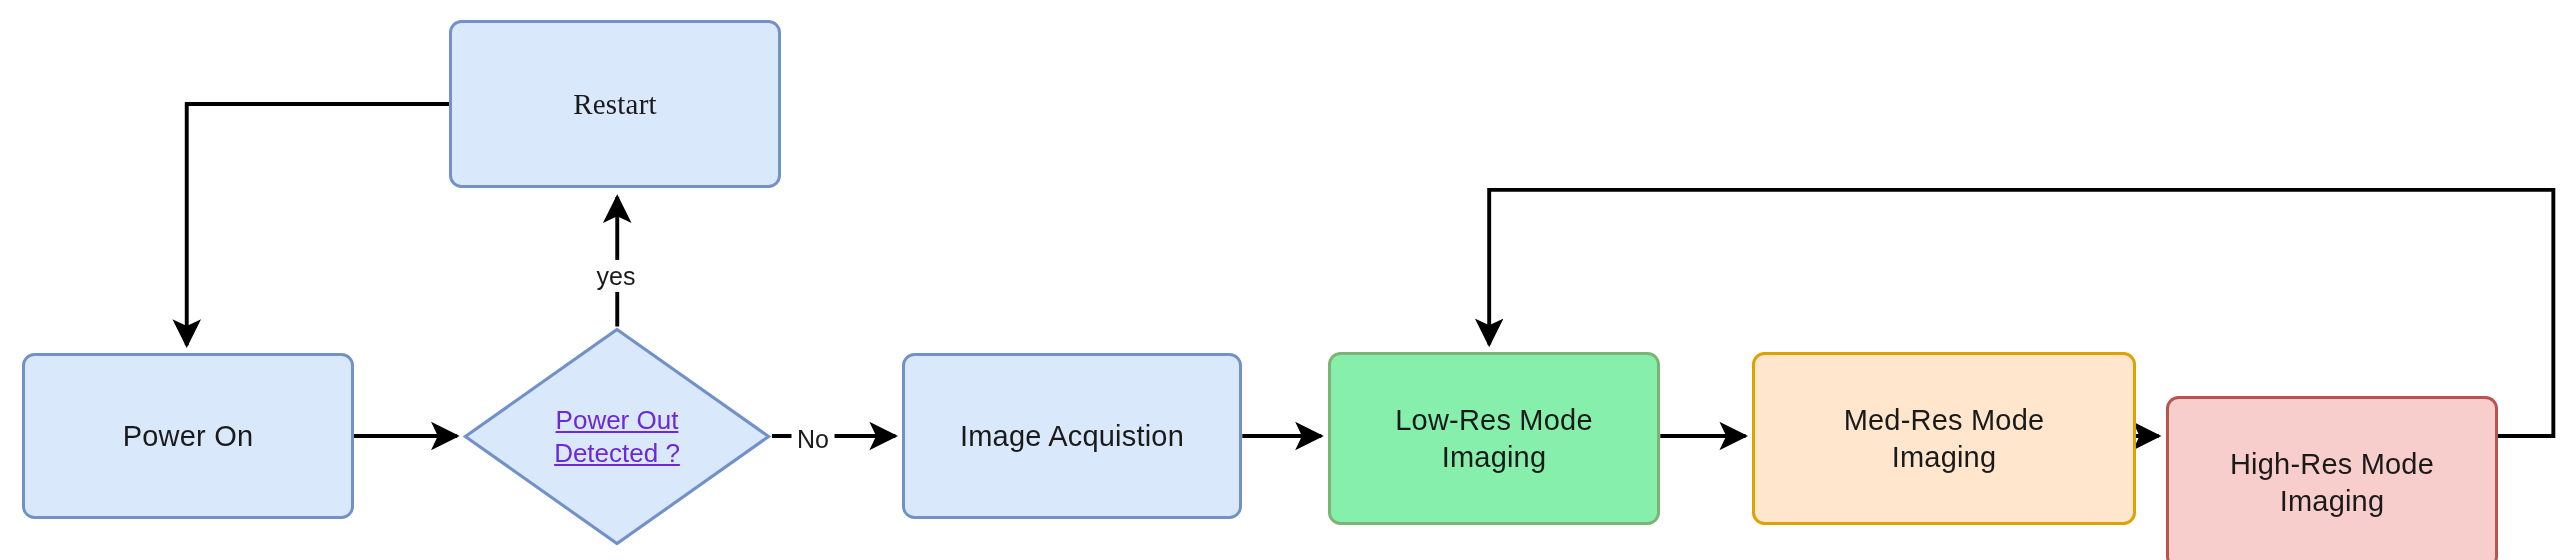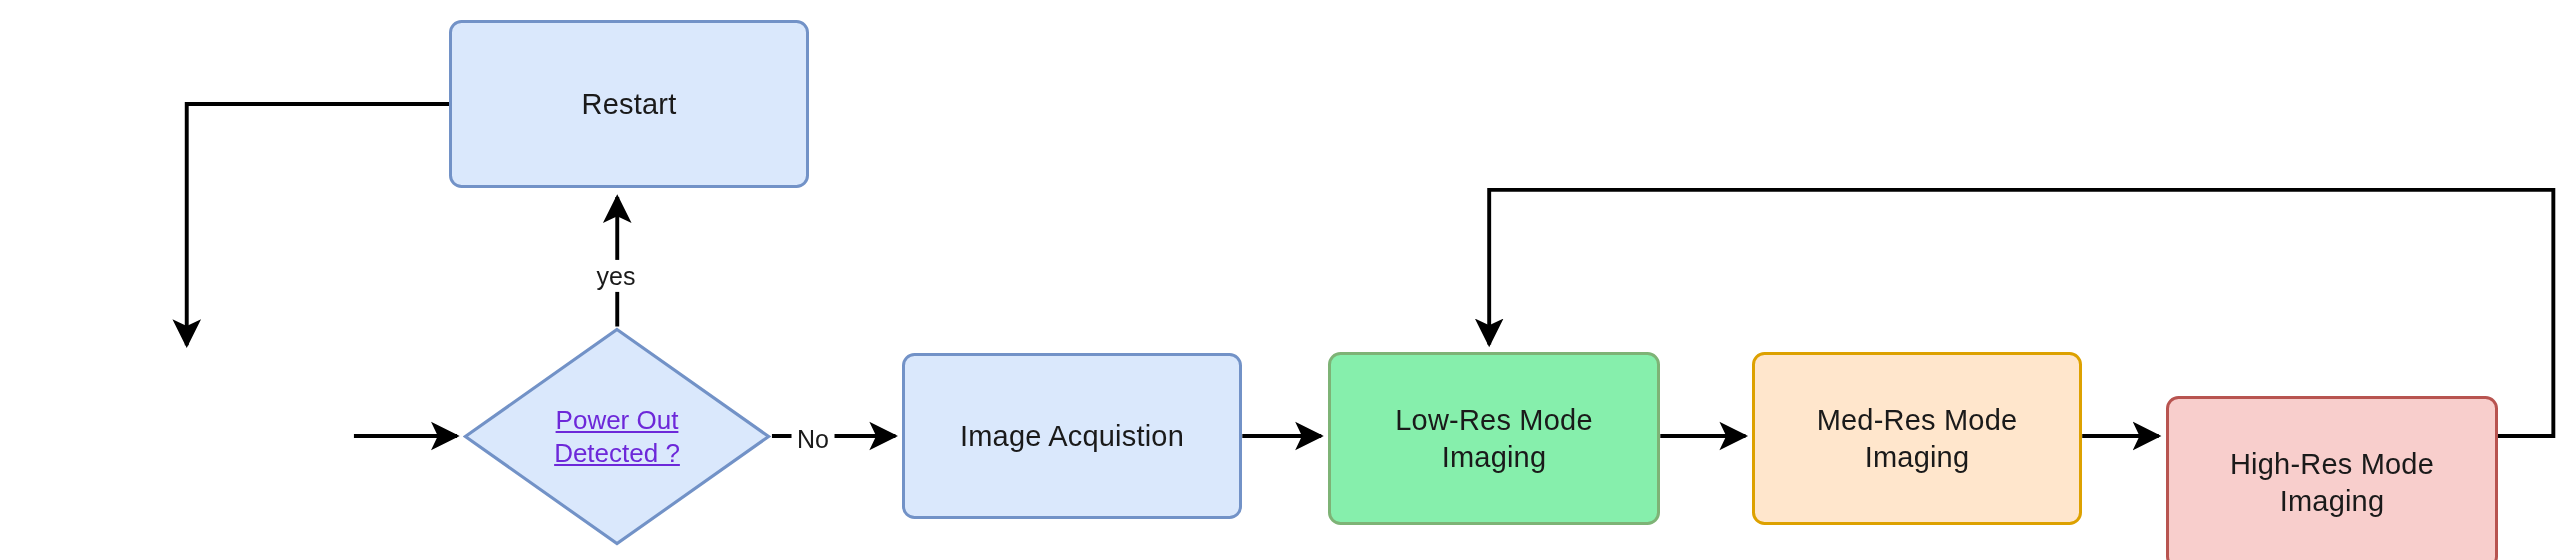--- a/index.html
+++ b/index.html
@@ -109,43 +109,46 @@
       <path d="M 1590 558 L 1691 558" marker-end="url(#arrow)"></path>
 
       <path d="M 2125 558 L 2234 558" marker-end="url(#arrow)"></path>
 
       <path d="M 2665 558 L 2763 558" marker-end="url(#arrow)"></path>
 
       <path d="M 3197 558 L 3268 558 L 3268 243 L 1906 243 L 1906 441" marker-end="url(#arrow)"></path>
     </g>
   </svg>
 
-  <div class="node blue" style="left:449px; top:20.3px; width:360px; height:168px;">
+  <div class="node blue" style="left:449px; top:20.3px; width:332px; height:168px;font-family:Liberation Serif, serif;">
     <span class="node-label">Restart</span>
   </div>
 
+  <div class="node blue" style="left:22px; top:353px; width:332px; height:166px;">
+    <span class="node-label">Power On</span>
+  </div>
 
   <div class="diamond-wrap" style="left:463px; top:327px; width:308px; height:219px;">
     <svg width="308" height="219" viewBox="0 0 394 280" xmlns="http://www.w3.org/2000/svg">
       <polygon points="197,3 391,140 197,277 3,140" fill="#dae8fc" stroke="#7292c7" stroke-width="4"></polygon>
     </svg>
     <span class="diamond-label">Power Out
 Detected ?</span>
   </div>
 
   <div class="node blue" style="left:902px; top:353px; width:340px; height:166px;">
     <span class="node-label">Image Acquistion</span>
   </div>
 
   <div class="node green" style="left:1328px; top:352px; width:332px; height:173px;">
     <span class="node-label">Low-Res Mode
 Imaging</span>
   </div>
 
-  <div class="node orange" style="left:1752px; top:352px; width:330px; height:173px;">
+  <div class="node orange" style="left:1752px; top:352px; width:384px; height:173px;">
     <span class="node-label">Med-Res Mode
 Imaging</span>
   </div>
 
   <div class="node red" style="left:2166px; top:352px; width:332px; height:173px;margin-top:44px;">
     <span class="node-label">High-Res Mode
 Imaging</span>
   </div>
 
   <span class="edge-label" style="left:616px; top:276px;">yes</span>

